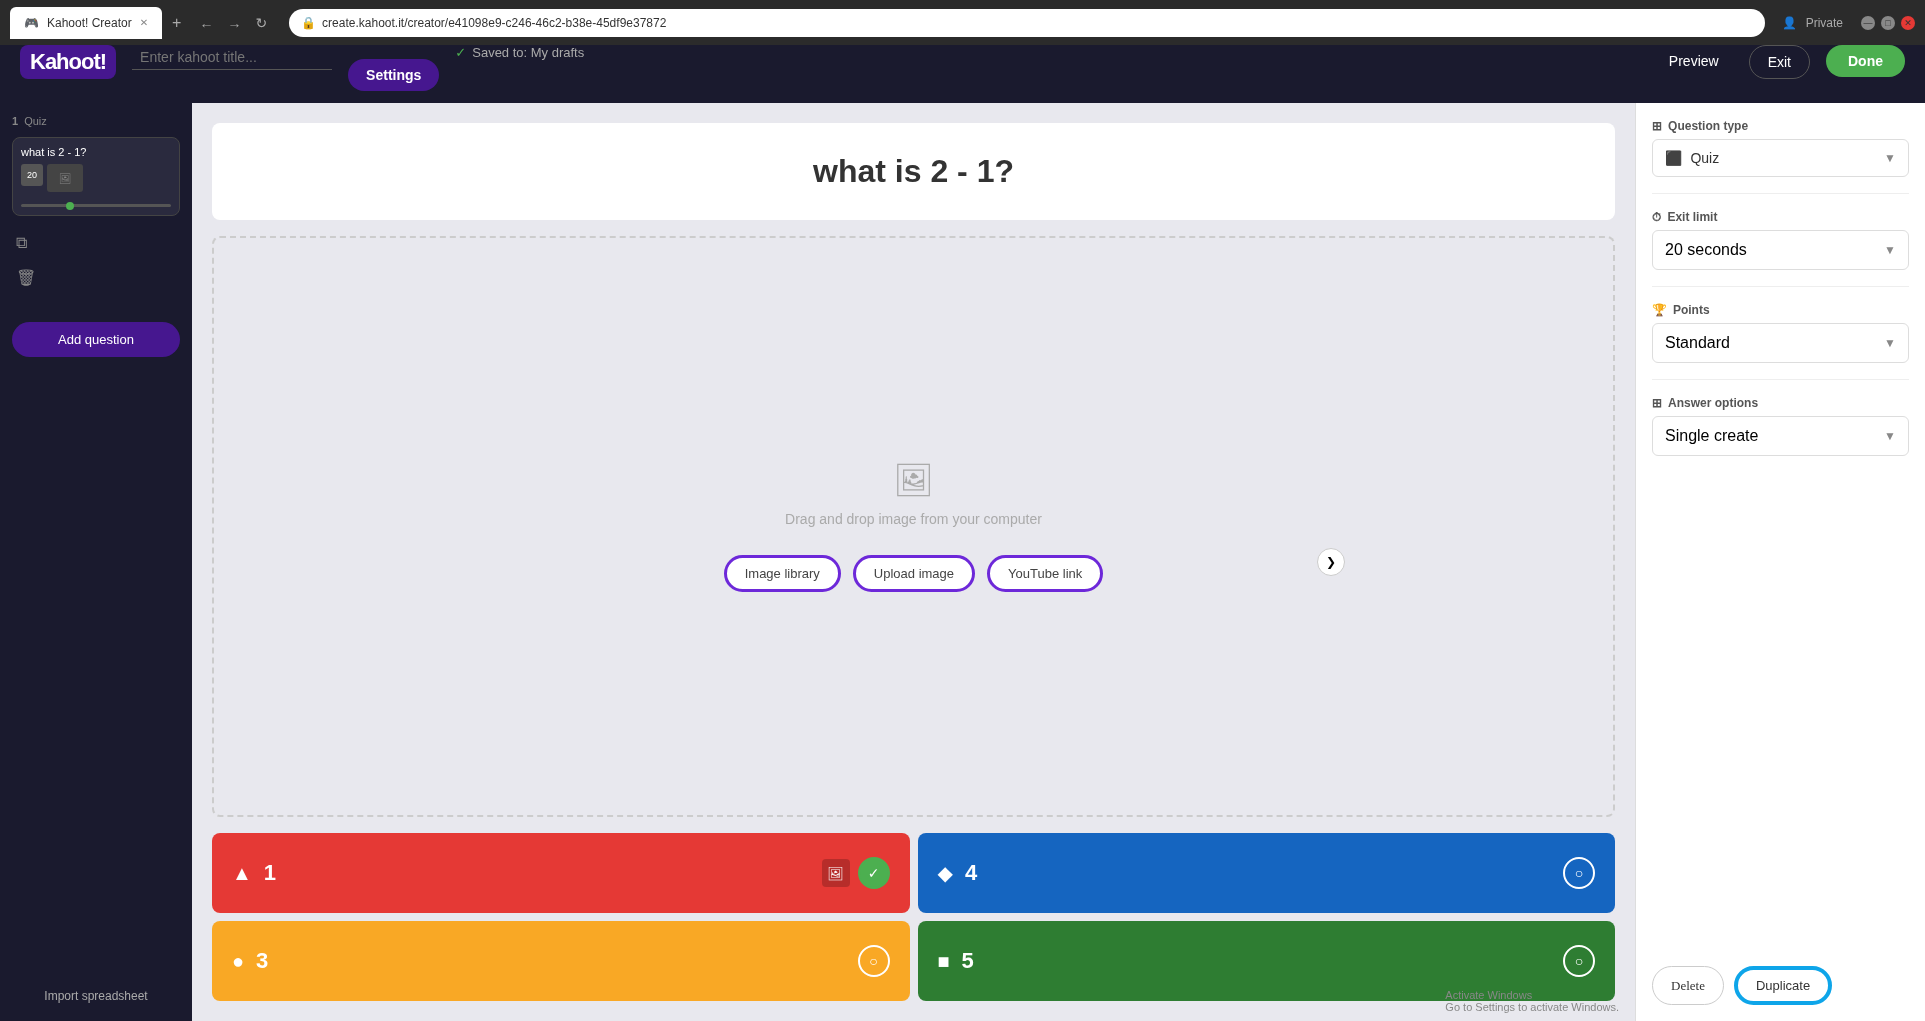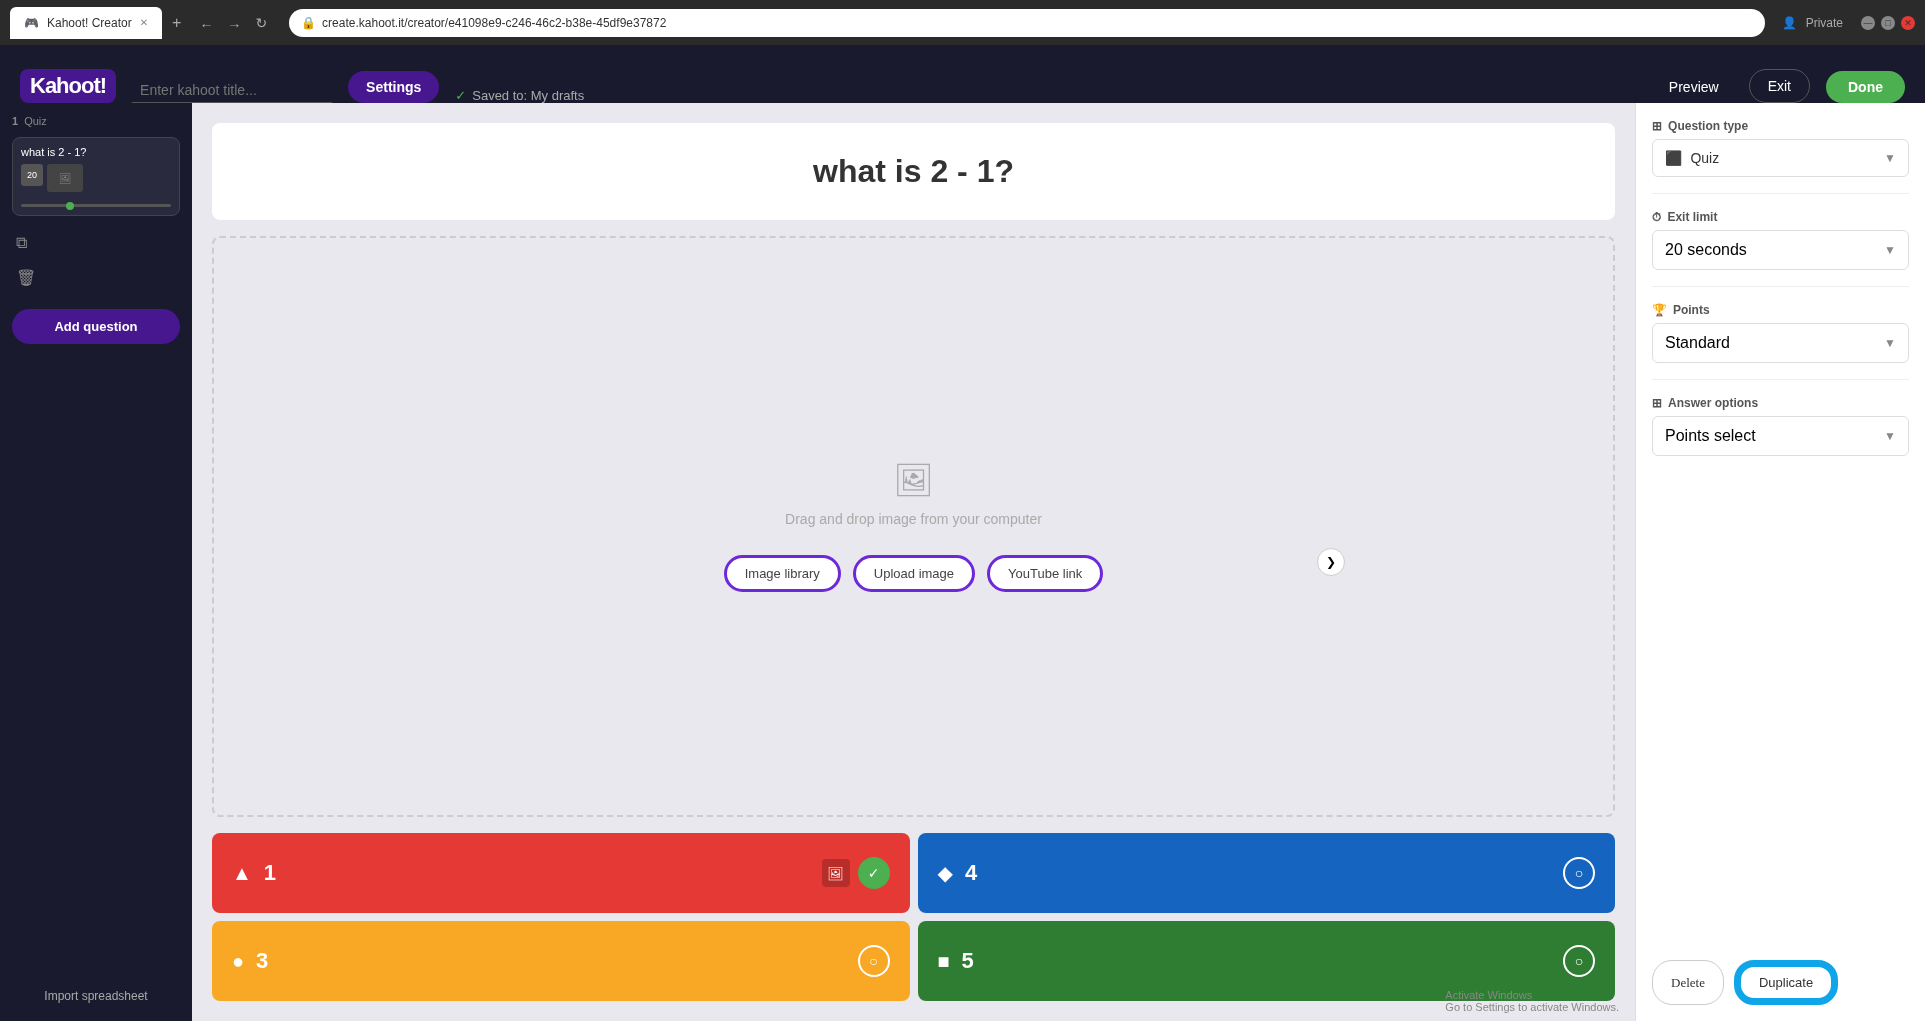--- a/index.html
+++ b/index.html
@@ -62,21 +62,21 @@
       font-size: 12px;
     }
     .window-controls { display: flex; gap: 6px; margin-left: 10px; }
     .win-btn { width: 14px; height: 14px; border-radius: 50%; display: inline-flex; align-items: center; justify-content: center; font-size: 9px; color: #333; cursor: pointer; background: #888; }
 
     
     .app-header {
       background: #1a1a2e;
       height: 58px;
       display: flex;
-      align-items: flex-end;
+      align-items: flex-start;
       padding: 0 20px;
       gap: 16px;
     }
     .logo {
       font-size: 22px;
       font-weight: 900;
       color: #fff;
       background: #46178f;
       padding: 4px 10px;
       border-radius: 8px;
@@ -229,24 +229,24 @@
       cursor: pointer;
       padding: 4px;
     }
     .add-question-btn {
       background: #46178f;
       color: #fff;
       border: none;
       border-radius: 20px;
       padding: 10px;
       font-size: 13px;
-      font-weight: 700;
+      font-weight: 400;
       cursor: pointer;
       width: 100%;
-      margin-top: 8px;
+      margin-top: 21px;
     }
     .import-btn {
       background: transparent;
       color: #aaa;
       border: none;
       font-size: 12px;
       cursor: pointer;
       padding: 6px;
       margin-top: auto;
     }
@@ -426,21 +426,21 @@
       border: 1px solid #ccc;
       border-radius: 20px;
       padding: 8px 18px;
       font-size: 13px;
       cursor: pointer;
       color: #333;
       font-family: Liberation Serif, serif;
     }
     .duplicate-btn {
       background: transparent;
-      border: 7px solid #0ea5e9;
+      border: 4px solid #0ea5e9;
       border-radius: 20px;
       padding: 8px 18px;
       font-size: 13px;
       cursor: pointer;
       color: #333;
     }
     .expand-btn {
       position: absolute;
       right: -14px;
       top: 50%;
@@ -651,21 +651,21 @@
     </div>
 
     <hr class="panel-divider">
 
     <div>
       <div class="panel-section-label">
         <span>⊞</span>
         <span>Answer options</span>
       </div>
       <div class="select-row">
-        <span>Points select</span>
+        <span>Single create</span>
         <span class="chevron">▼</span>
       </div>
     </div>
 
     <div style="flex: 1;"></div>
 
     <div class="right-panel-bottom">
       <button class="delete-btn">Delete</button>
       <button class="duplicate-btn">Duplicate</button>
     </div>

